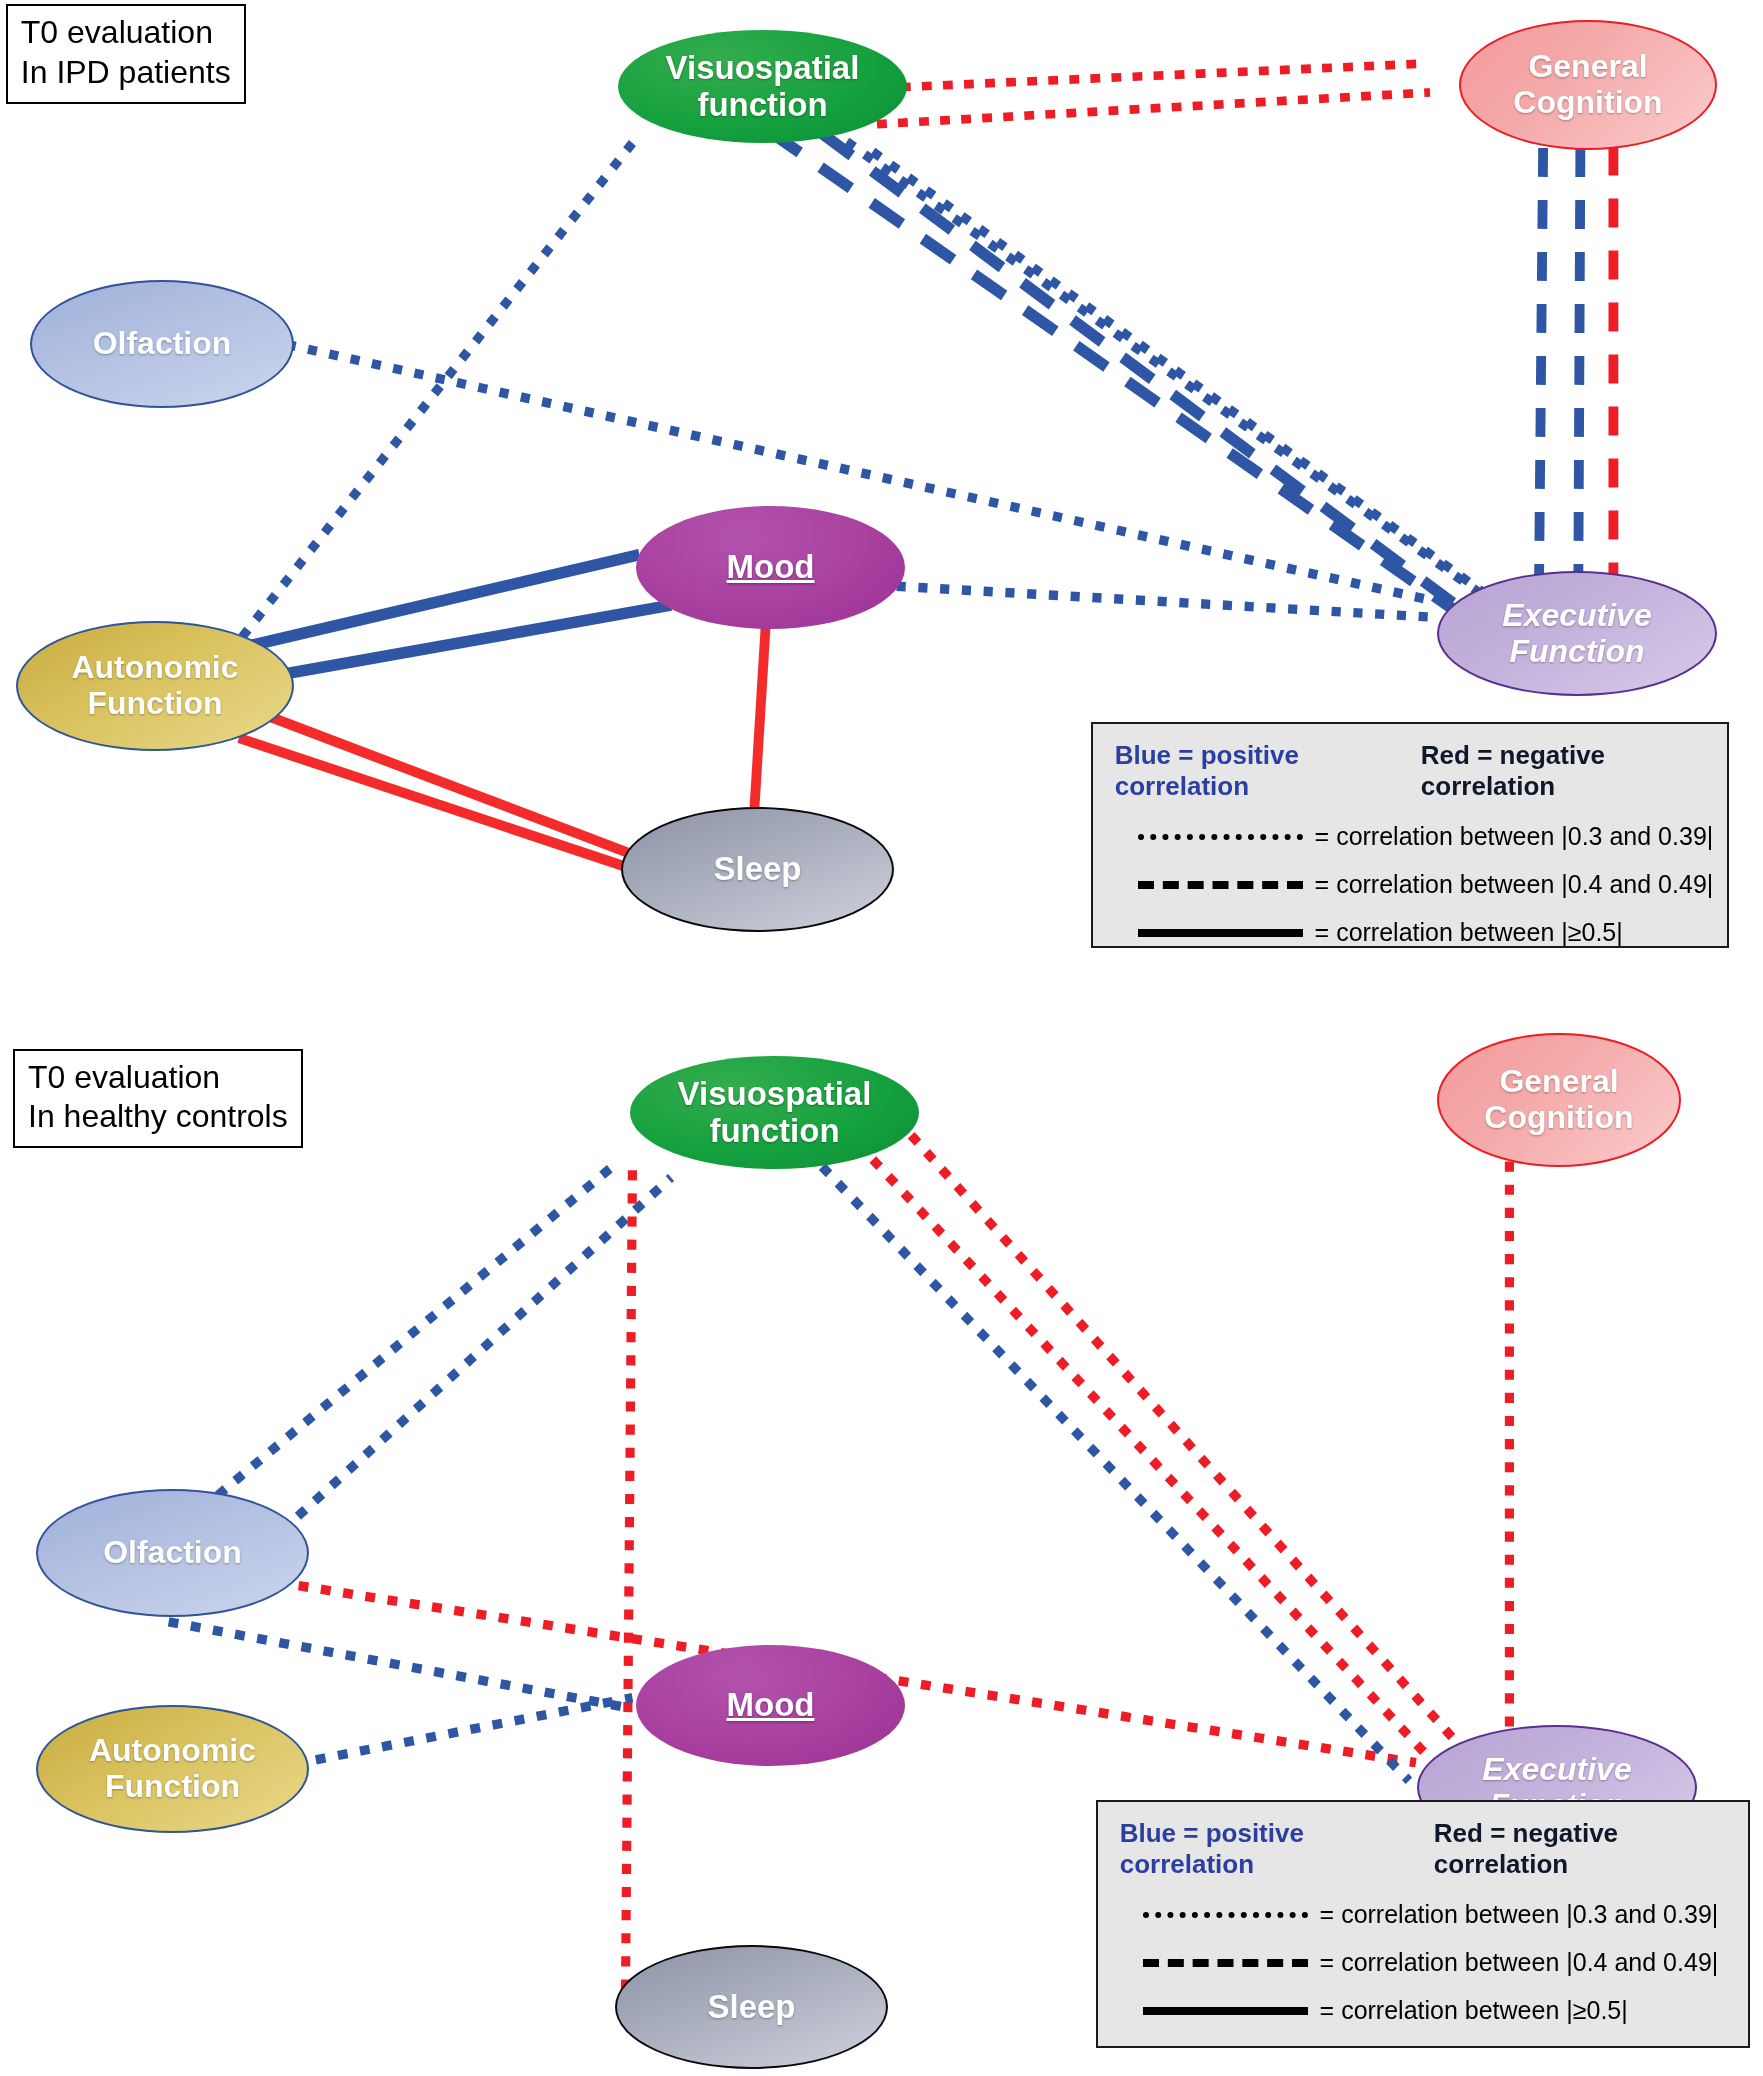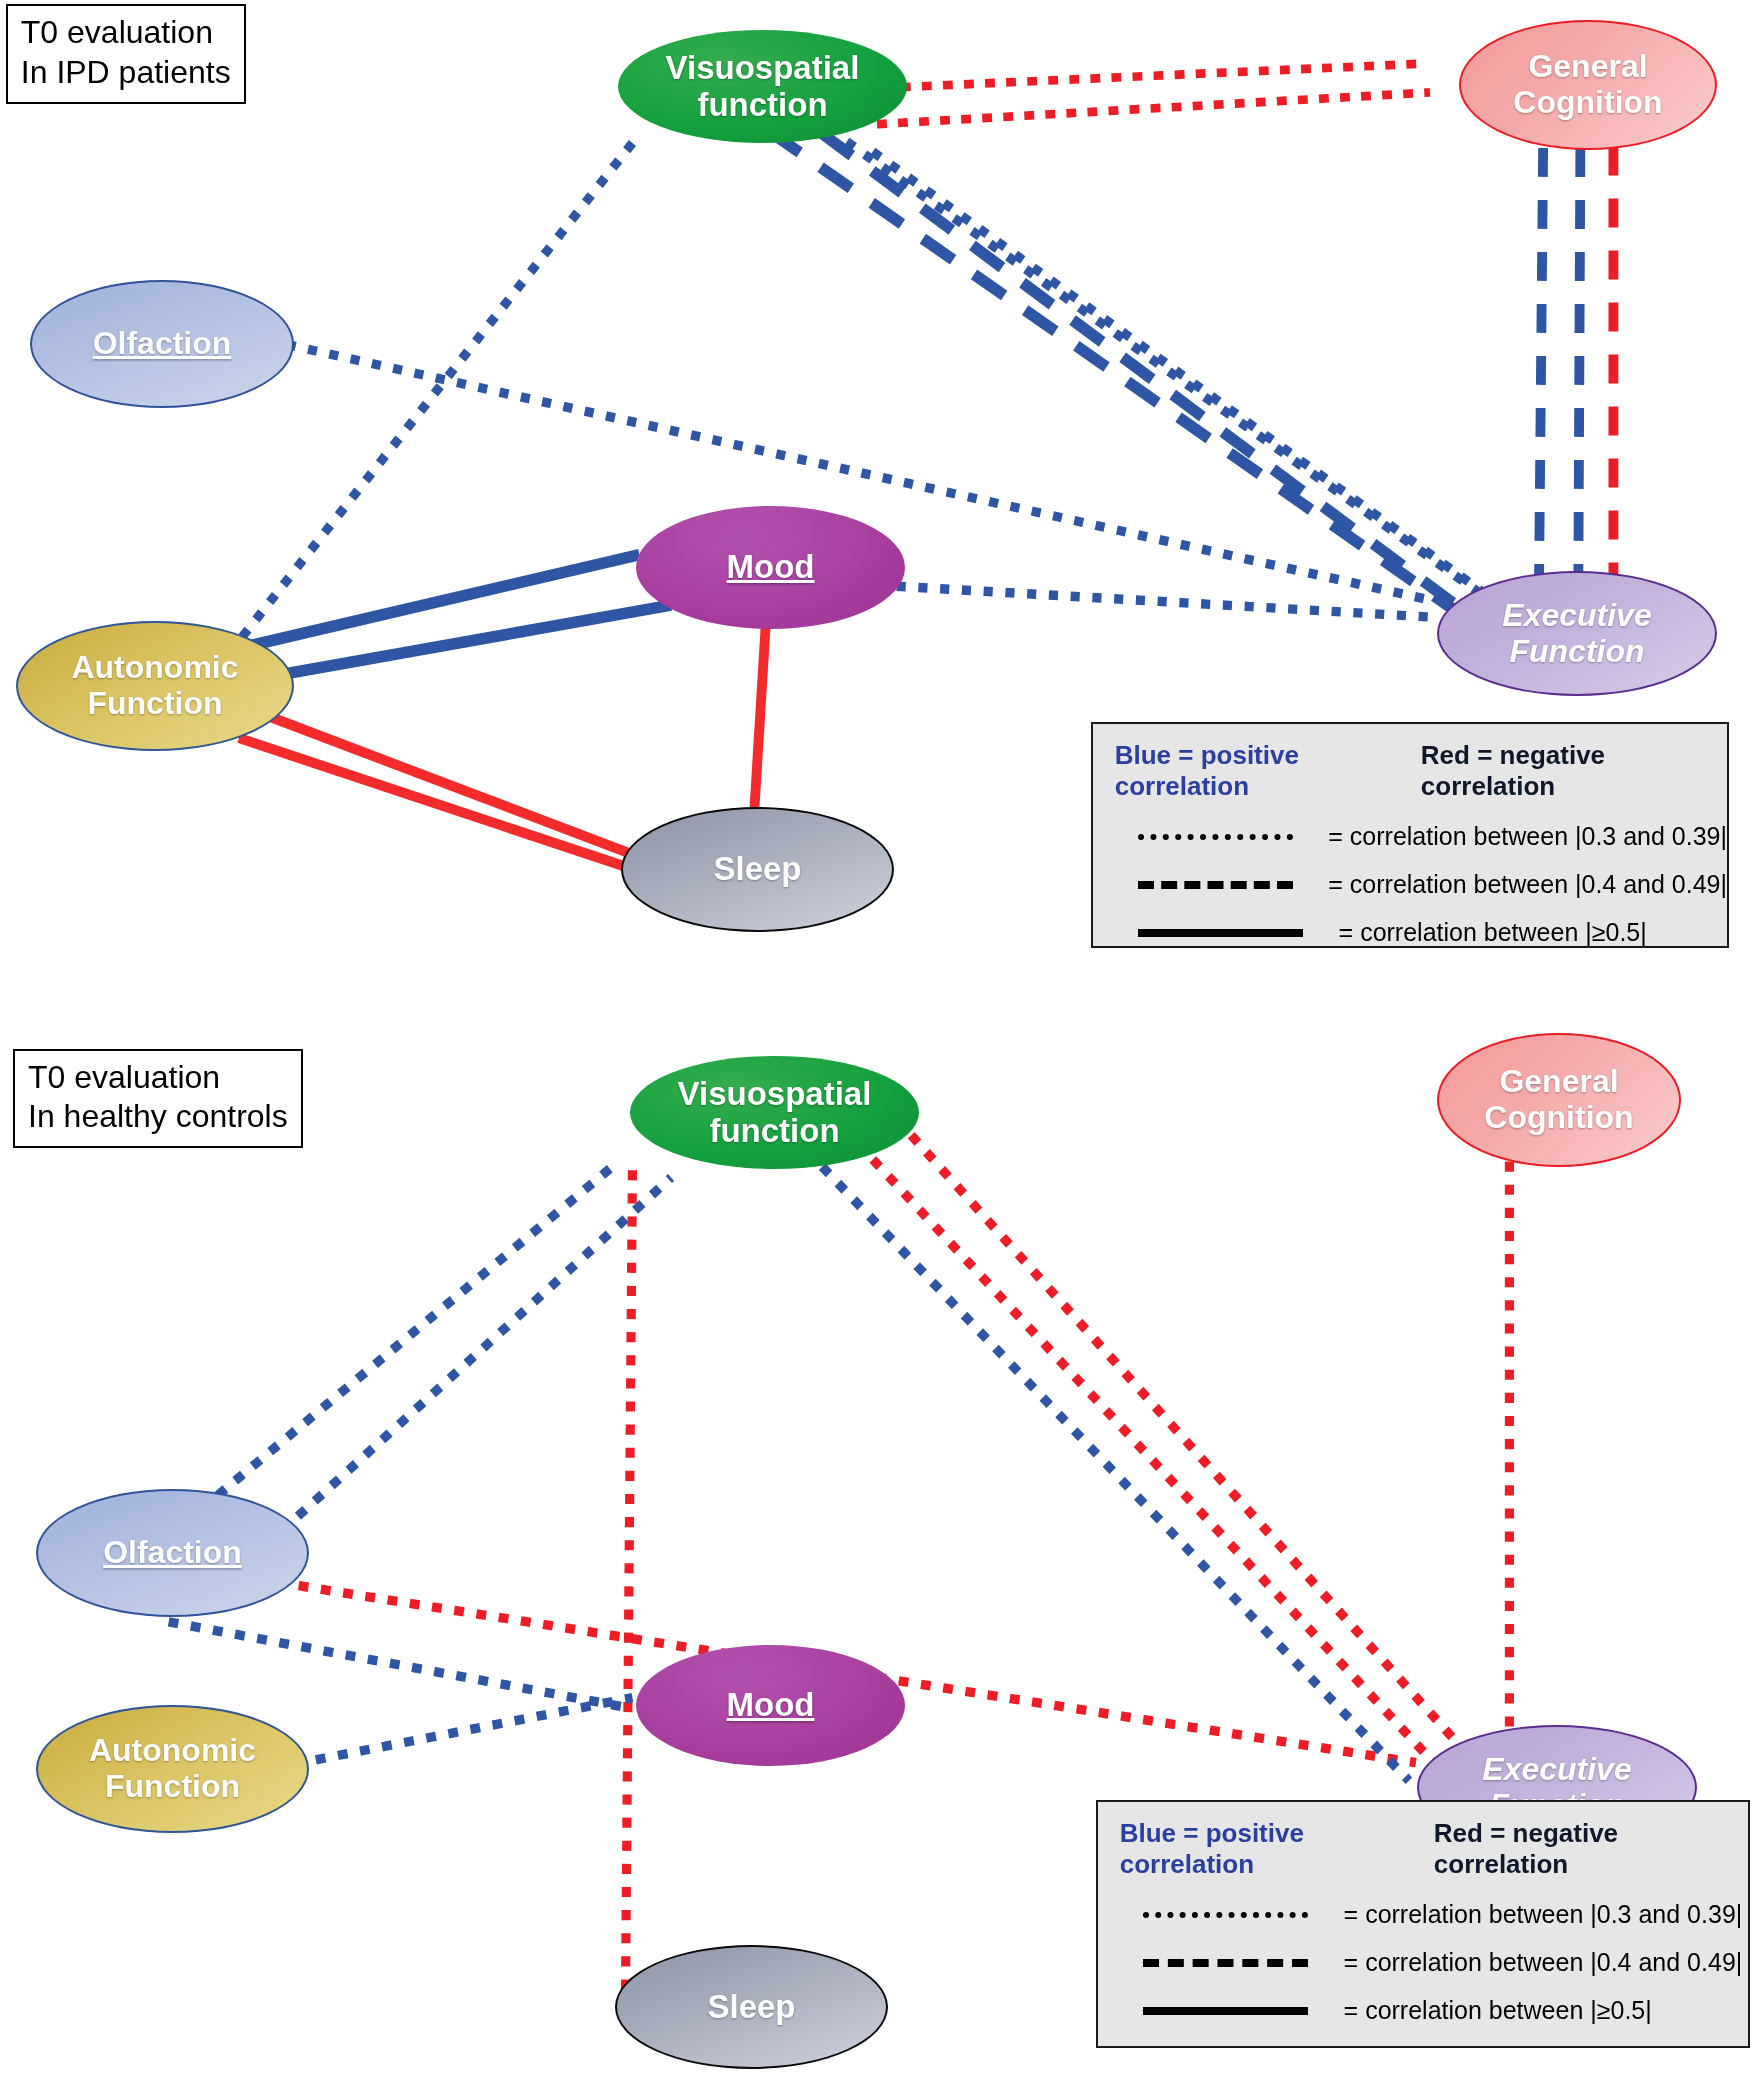--- a/index.html
+++ b/index.html
@@ -8,36 +8,36 @@
   #panel-ipd{top:0;height:1011px;}
   #panel-hc{top:1033px;height:1044px;}
   .panel svg{position:absolute;left:0;top:0;width:100%;height:100%;overflow:visible;}
   .title-box{position:absolute;border:2.2px solid #000;background:#fff;padding:7.2px 13px 10px 13px;
     font-size:32px;line-height:1.22;color:#000;white-space:pre-line;z-index:40;}
   .node{position:absolute;display:flex;align-items:center;justify-content:center;
     text-align:center;color:#fff;font-weight:bold;border-radius:50%;z-index:30;
     text-shadow:0 1.4px 2.2px rgba(0,0,0,.32);line-height:1.12;}
   .n-green{background:radial-gradient(ellipse at 35% 28%,#34ad4e 0%,#14a03e 58%,#0e8c35 100%);}
   .n-red{background:linear-gradient(135deg,#f59a9a 0%,#f4a9a9 40%,#fbcccc 100%);border:2.2px solid #ed1c24;justify-content:center;}
-  .n-blue{background:linear-gradient(160deg,#9eb0d9 0%,#b3c1e2 45%,#ccd5ec 100%);border:2.2px solid #32539b;text-decoration:underline;}
+  .n-blue{background:linear-gradient(160deg,#9eb0d9 0%,#b3c1e2 45%,#ccd5ec 100%);border:2.2px solid #32539b;}
   .n-gold{background:linear-gradient(150deg,#c9ab3f 0%,#d8c05c 40%,#e9d98a 100%);border:2.2px solid #2e5596;}
   .n-purpleDark{background:radial-gradient(ellipse at 40% 25%,#b352ae 0%,#a8409f 55%,#9c2f93 100%);text-decoration:underline;}
   .n-gray{background:linear-gradient(160deg,#8d93a6 0%,#a9aebd 45%,#ced2dd 100%);border:2.2px solid #0a0a0a;}
   .n-lav{background:linear-gradient(150deg,#b7a3d4 0%,#c3b2dc 45%,#d7cbe9 100%);border:2.2px solid #5b2d8e;font-style:italic;}
   .legend{position:absolute;background:#e6e6e6;border:2.2px solid #1a1a1a;z-index:35;}
   .legend-head{display:flex;padding:16px 0 0 21.7px;font-size:26px;font-weight:bold;}
   .lg-blue{color:#2b3fa0;}
   .lg-red{color:#0f172a;}
   .legend-rows{padding:20px 0 0 45px;}
   .lrow{display:flex;align-items:center;margin-bottom:19px;}
   .swatch{width:165px;height:0;margin-right:11.6px;}
   .sw-dot{border-top:6.5px dotted #000;}
   .sw-dash{border-top:8px dashed #000;}
   .sw-solid{border-top:8px solid #000;}
-  .lrow span{font-size:25px;color:#000;white-space:nowrap;margin-left:24px;}
+  .lrow span{font-size:25px;color:#000;white-space:nowrap;}
 </style>
 </head>
 <body>
 
 <div class="panel" id="panel-ipd">
 
   <svg viewBox="0 0 2442 1400" preserveAspectRatio="none">
 
     <line x1="1252" y1="122" x2="2028" y2="88" stroke="#ee1c25" stroke-width="12" stroke-dasharray="14 16" stroke-linecap="butt"></line>
     <line x1="1248" y1="172" x2="2035" y2="128" stroke="#ee1c25" stroke-width="12" stroke-dasharray="14 16" stroke-linecap="butt"></line>

